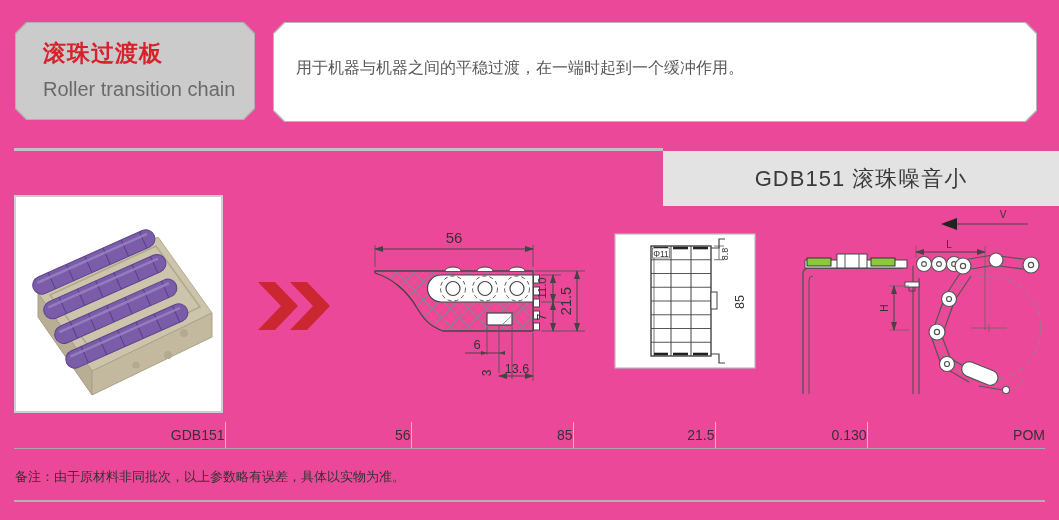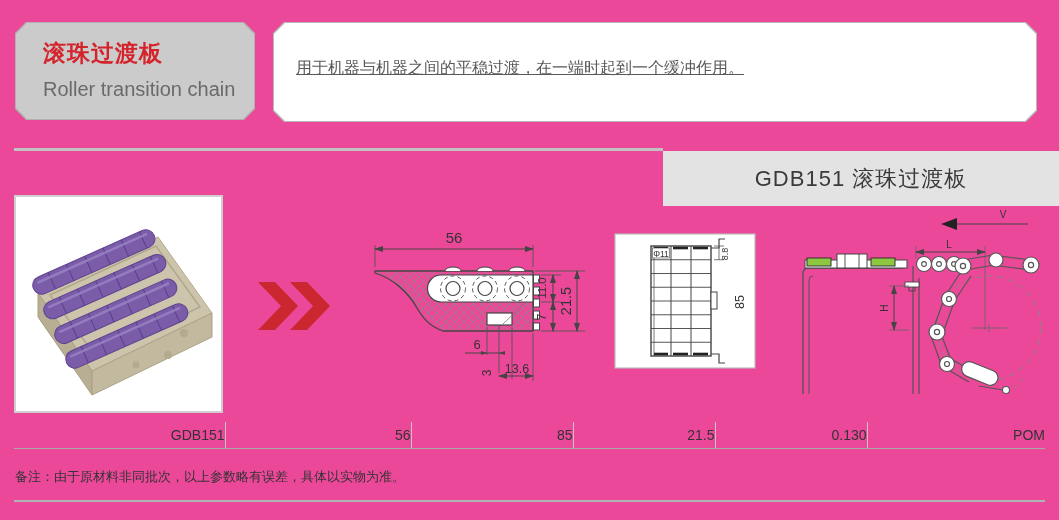--- a/index.html
+++ b/index.html
@@ -9,21 +9,21 @@
 
   
   .chamfer { clip-path: polygon(11px 0, calc(100% - 11px) 0, 100% 11px, 100% calc(100% - 11px), calc(100% - 11px) 100%, 11px 100%, 0 calc(100% - 11px), 0 11px); }
   .title-box { position:absolute; left:15px; top:22px; width:240px; height:98px; background:#b0b0b0; }
   .title-box-inner { position:absolute; left:1px; top:1px; right:1px; bottom:1px; background:#cbcbcb; padding:15px 0 0 27px; }
   .title-cn { color:#d5232b; font-size:23px; font-weight:bold; letter-spacing:1px; }
   .title-en { color:#6a6a6a; font-size:20px; margin-top:9px; }
 
   .desc-box { position:absolute; left:273px; top:22px; width:764px; height:100px; background:#b8b8b8; }
   .desc-box-inner { position:absolute; left:1px; top:1px; right:1px; bottom:1px; background:#fff; padding:29px 0 0 22px; }
-  .desc-box-inner p { font-size:16px; color:#595959; line-height:31px;text-decoration:underline; }
+  .desc-box-inner p { font-size:16px; color:#595959; line-height:31px; }
 
   .divider { position:absolute; left:14px; top:148px; width:649px; height:3px; background:#c2c2c2; }
   .banner { position:absolute; left:663px; top:151px; width:396px; height:55px; background:#e3e3e3; display:flex; align-items:center; justify-content:center; }
   .banner span { font-size:22px; color:#3a3a3a; letter-spacing:1px; }
 
   .photo-box { position:absolute; left:14px; top:195px; width:209px; height:218px; border:2px solid #cfcfcf; background:#fff; }
   .chevrons { position:absolute; left:258px; top:280px; }
 
   .drawing { position:absolute; }
   .d-section { left:365px; top:223px; }
@@ -54,21 +54,21 @@
 
   <div class="desc-box chamfer">
     <div class="desc-box-inner chamfer">
       <p>用于机器与机器之间的平稳过渡，在一端时起到一个缓冲作用。</p>
     </div>
   </div>
 
   <div class="divider"></div>
 
   <div class="banner">
-    <span>GDB151 滚珠过渡板</span>
+    <span>GDB151 滚珠噪音小</span>
   </div>
 
   <div class="photo-box">
     <svg width="205" height="214" viewBox="0 0 205 214">
       <rect x="0" y="0" width="205" height="214" fill="#ffffff"></rect>
 
       <polygon points="22,96 142,40 196,116 76,174" fill="#cdc5ab" stroke="#b5ac90" stroke-width="1"></polygon>
       <polygon points="22,96 76,174 76,198 22,120" fill="#b7ae93" stroke="#a89f85" stroke-width="1"></polygon>
       <polygon points="76,174 196,116 196,140 76,198" fill="#c2b99e" stroke="#aba289" stroke-width="1"></polygon>
       <polygon points="34,98 140,49 184,110 80,159" fill="none" stroke="#b0a78c" stroke-width="1.5"></polygon>

